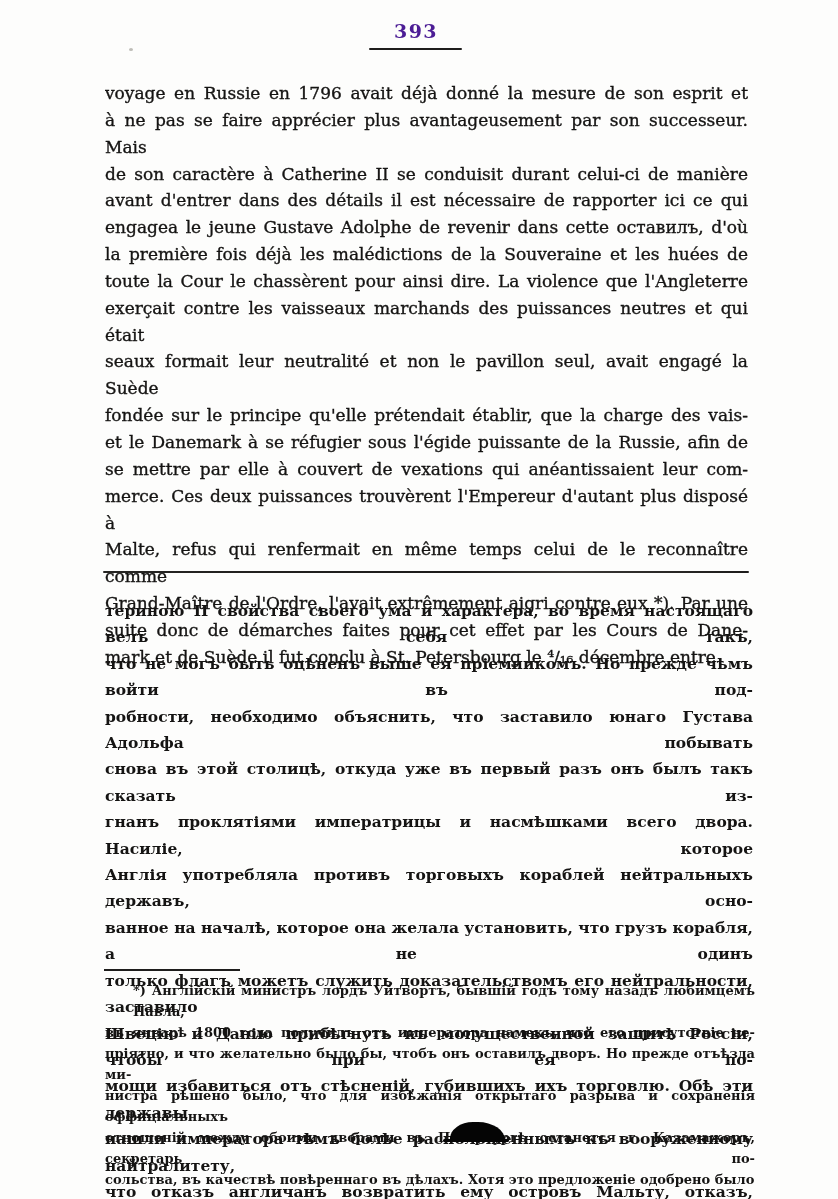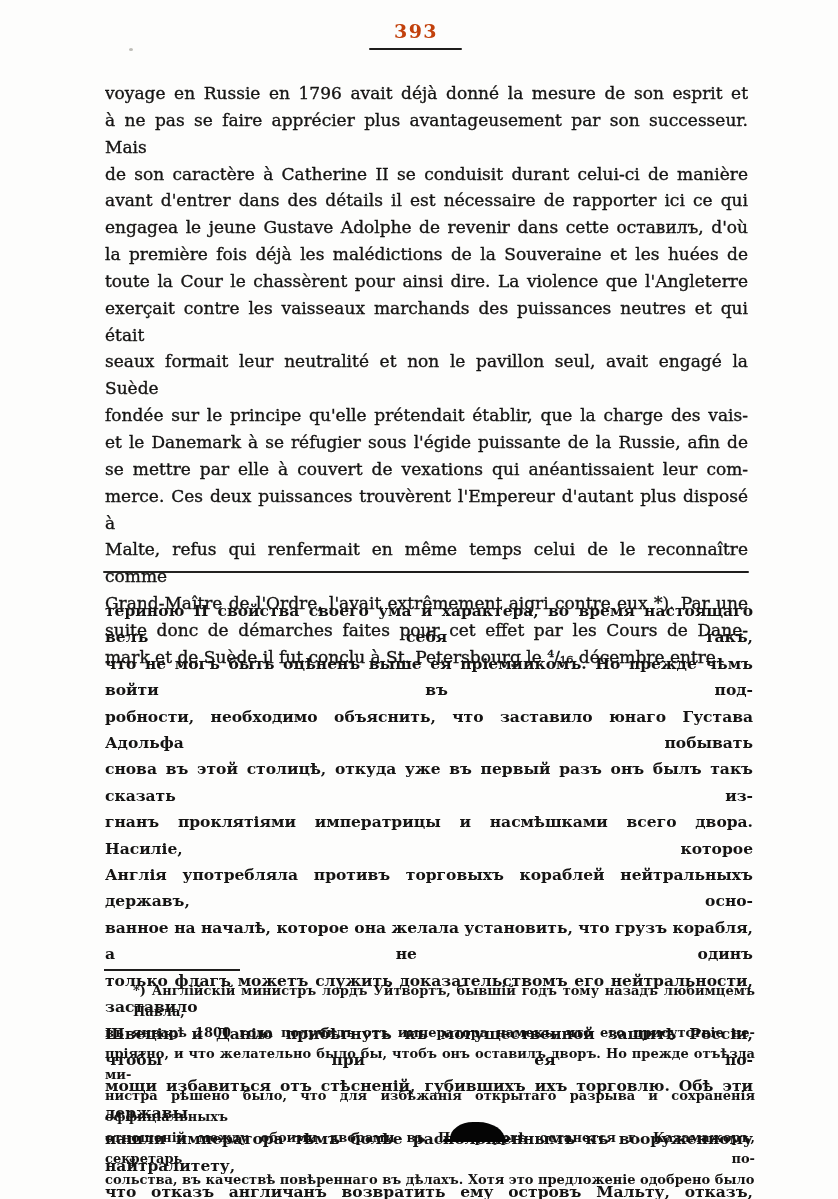--- a/index.html
+++ b/index.html
@@ -20,21 +20,21 @@
   }
 
   
   .page-number {
     position: absolute;
     left: 0; right: 6px; top: 20px;
     text-align: center;
     font-size: 19px;
     font-weight: bold;
     letter-spacing: 1.5px;
-    color: #c2410c;
+    color: #4c1d95;
   }
   .page-number-rule {
     position: absolute;
     left: 369px; top: 48px;
     width: 93px; height: 2px;
     background: #1e1d1c;
     border-radius: 1px;
   }
 
   

